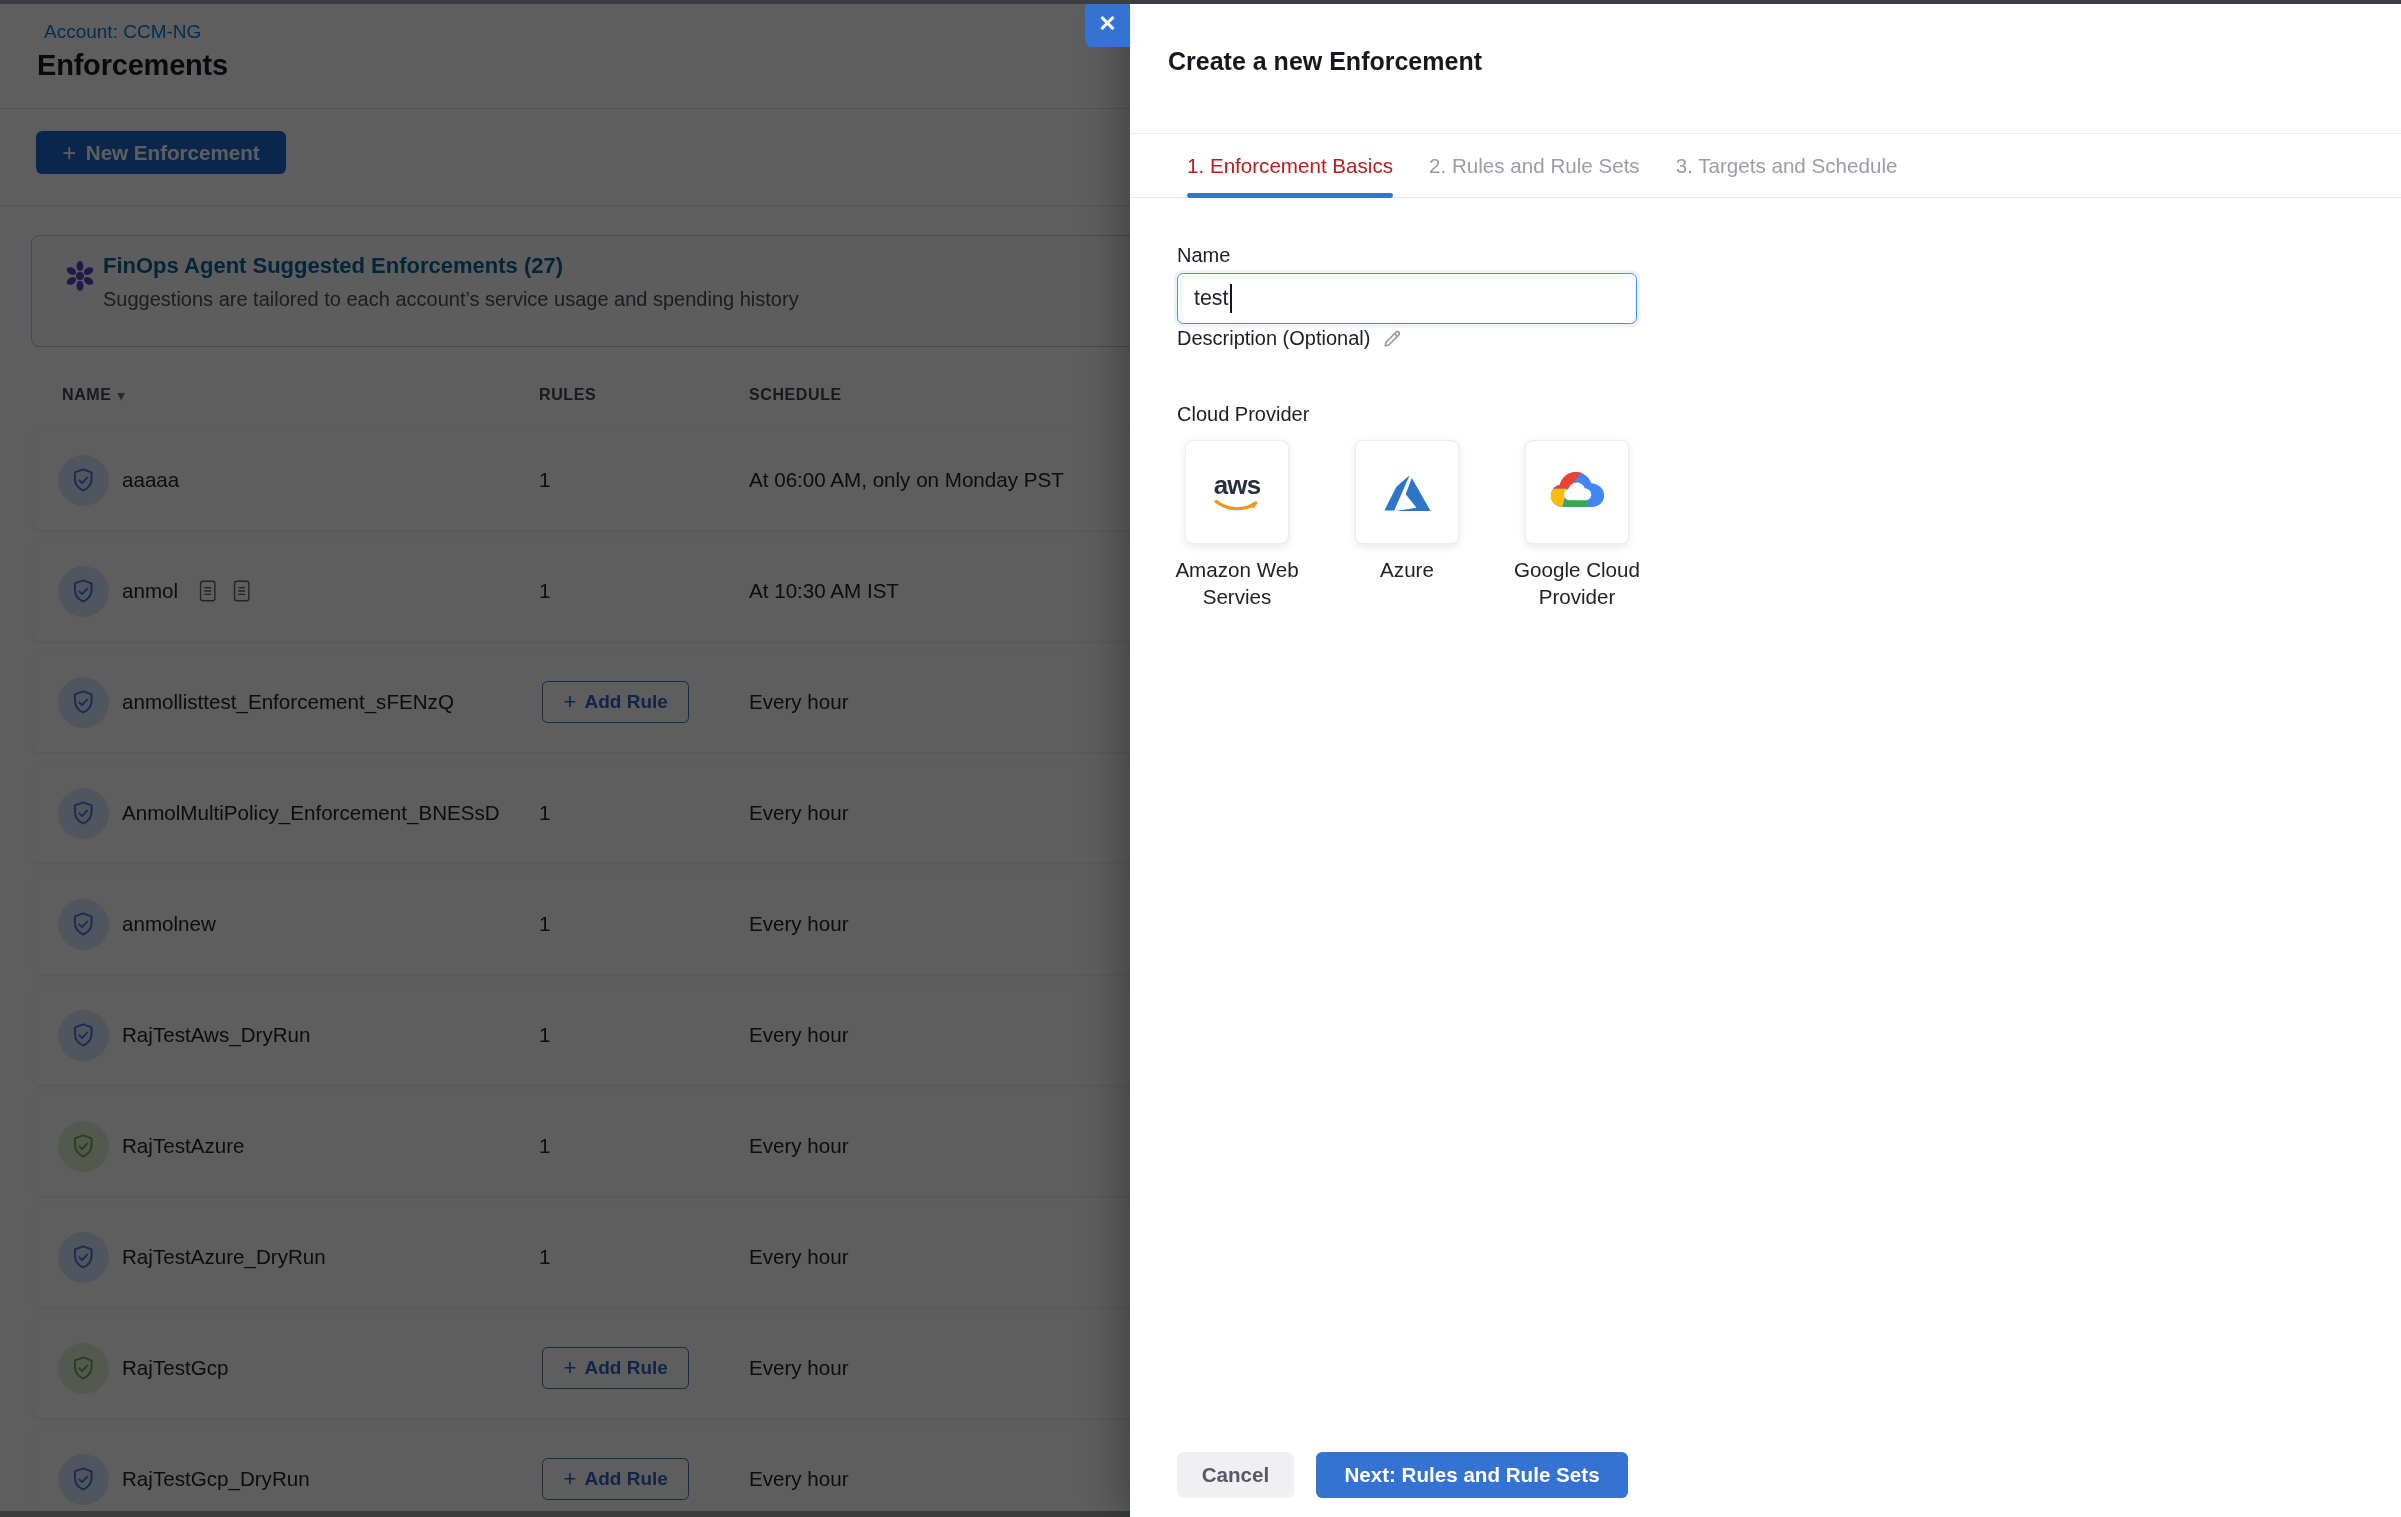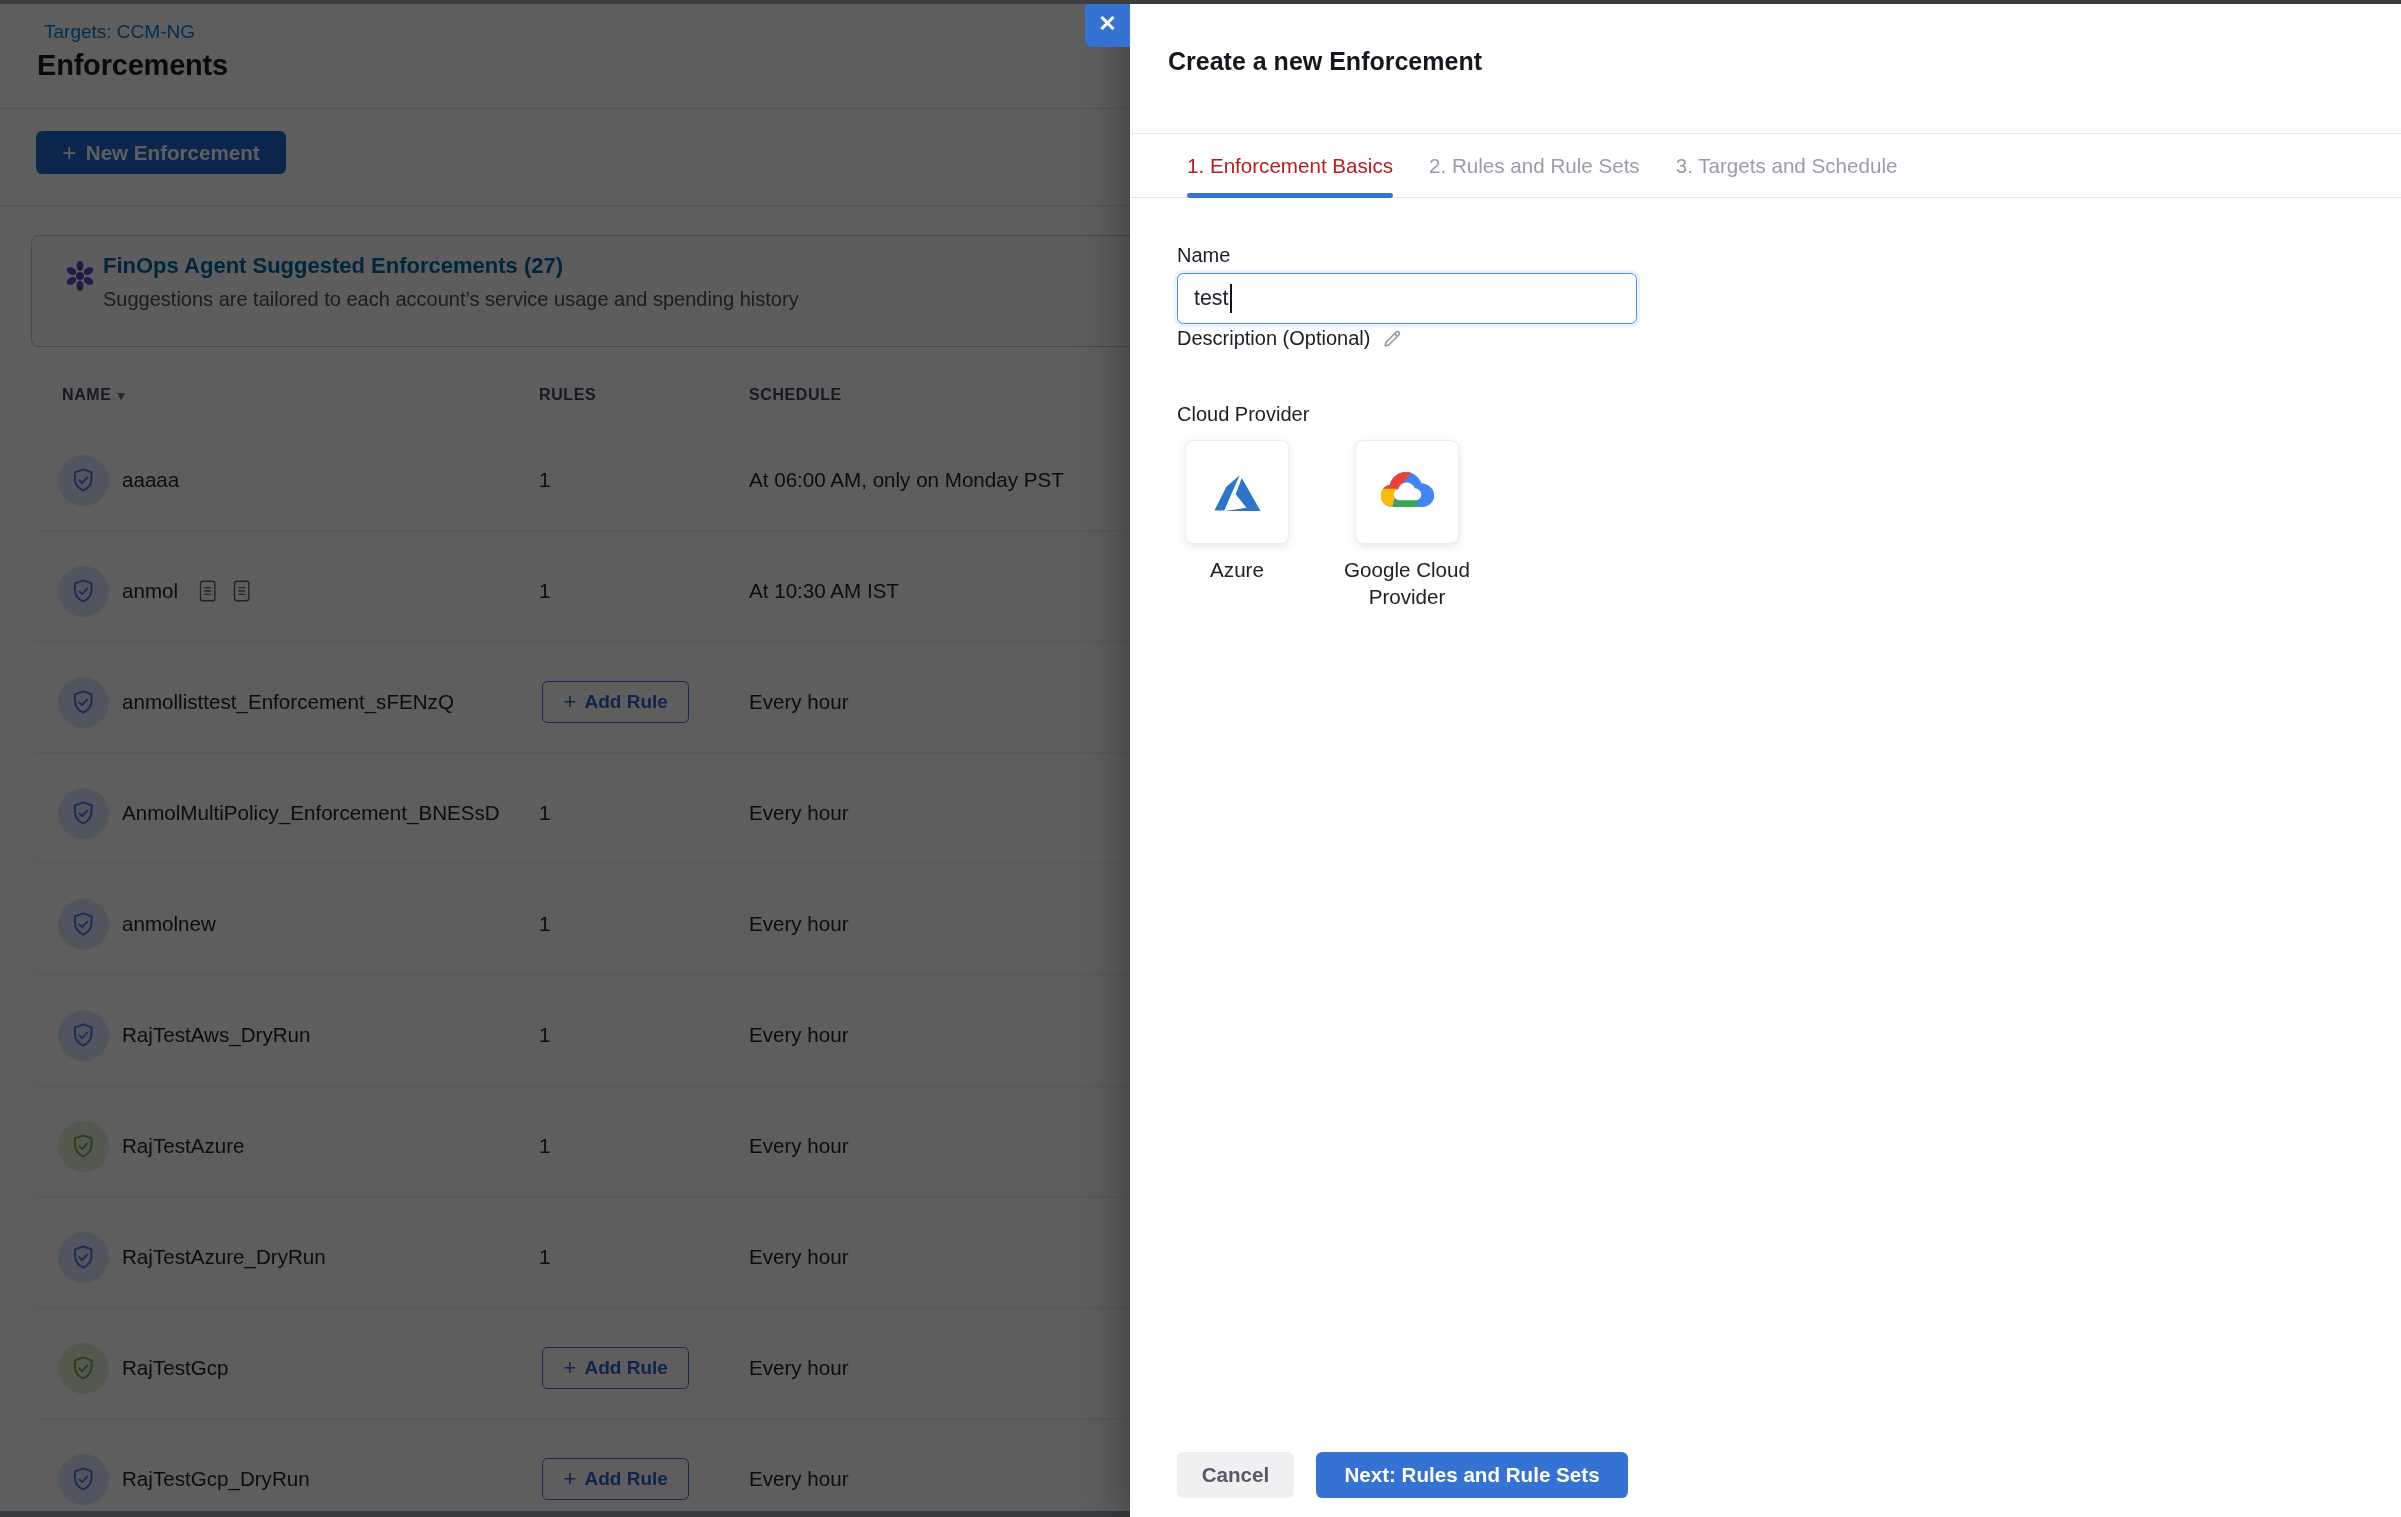--- a/index.html
+++ b/index.html
@@ -112,21 +112,21 @@
               color:#ffffff; font-size:20.6px; font-weight:700; font-family:inherit; cursor:pointer; }
 
   .chrome-edge { position:absolute; left:0; top:0; width:2401px; height:4px; background:#3b3d42; z-index:30; }
 </style>
 </head>
 <body>
 
 <div class="stage">
 
   <div class="page">
-    <a class="breadcrumb">Targets: CCM-NG</a>
+    <a class="breadcrumb">Account: CCM-NG</a>
     <h1 class="page-title">Enforcements</h1>
     <div class="hdiv d1"></div>
 
     <button class="btn-new">
       <span class="plus">+</span>
       <span>New Enforcement</span>
     </button>
     <div class="hdiv d2"></div>
 
     <div class="banner">
@@ -360,20 +360,30 @@
       <span>Description (Optional)</span>
       <svg viewBox="0 0 24 24" fill="none" stroke="currentColor" stroke-width="1.6" stroke-linejoin="round">
         <path d="M4.5 19.5l1-4L16.6 4.4a1.9 1.9 0 0 1 2.7 0l.3.3a1.9 1.9 0 0 1 0 2.7L8.5 18.5l-4 1z"></path>
         <path d="M14.8 6.2l3 3"></path>
       </svg>
     </div>
 
     <div class="form-label lbl-cloud">Cloud Provider</div>
 
     <div class="providers">
+      <div class="provider">
+        <div class="provider-card">
+          <span class="aws-word">aws</span>
+          <svg class="aws-smile" viewBox="0 0 60 16">
+            <path d="M3 3 C 18 15, 40 15, 54 5" stroke="#f19322" stroke-width="4.5" fill="none" stroke-linecap="round"></path>
+            <path d="M49 10 L58 2 L52 12 Z" fill="#f19322"></path>
+          </svg>
+        </div>
+        <div class="provider-label">Amazon Web Servies</div>
+      </div>
       <div class="provider">
         <div class="provider-card">
           <svg class="azure-logo" viewBox="0 0 24 24">
             <path fill="#2e74c8" d="M13.05 3.54 L6.56 9.17 L0.7 20.8 L5.5 20.8 Z"></path>
             <path fill="#2e74c8" d="M14.1 4.9 L11.1 12.8 L16.4 19.5 L6.1 21.1 L23.3 21.1 Z"></path>
           </svg>
         </div>
         <div class="provider-label">Azure</div>
       </div>
       <div class="provider">

